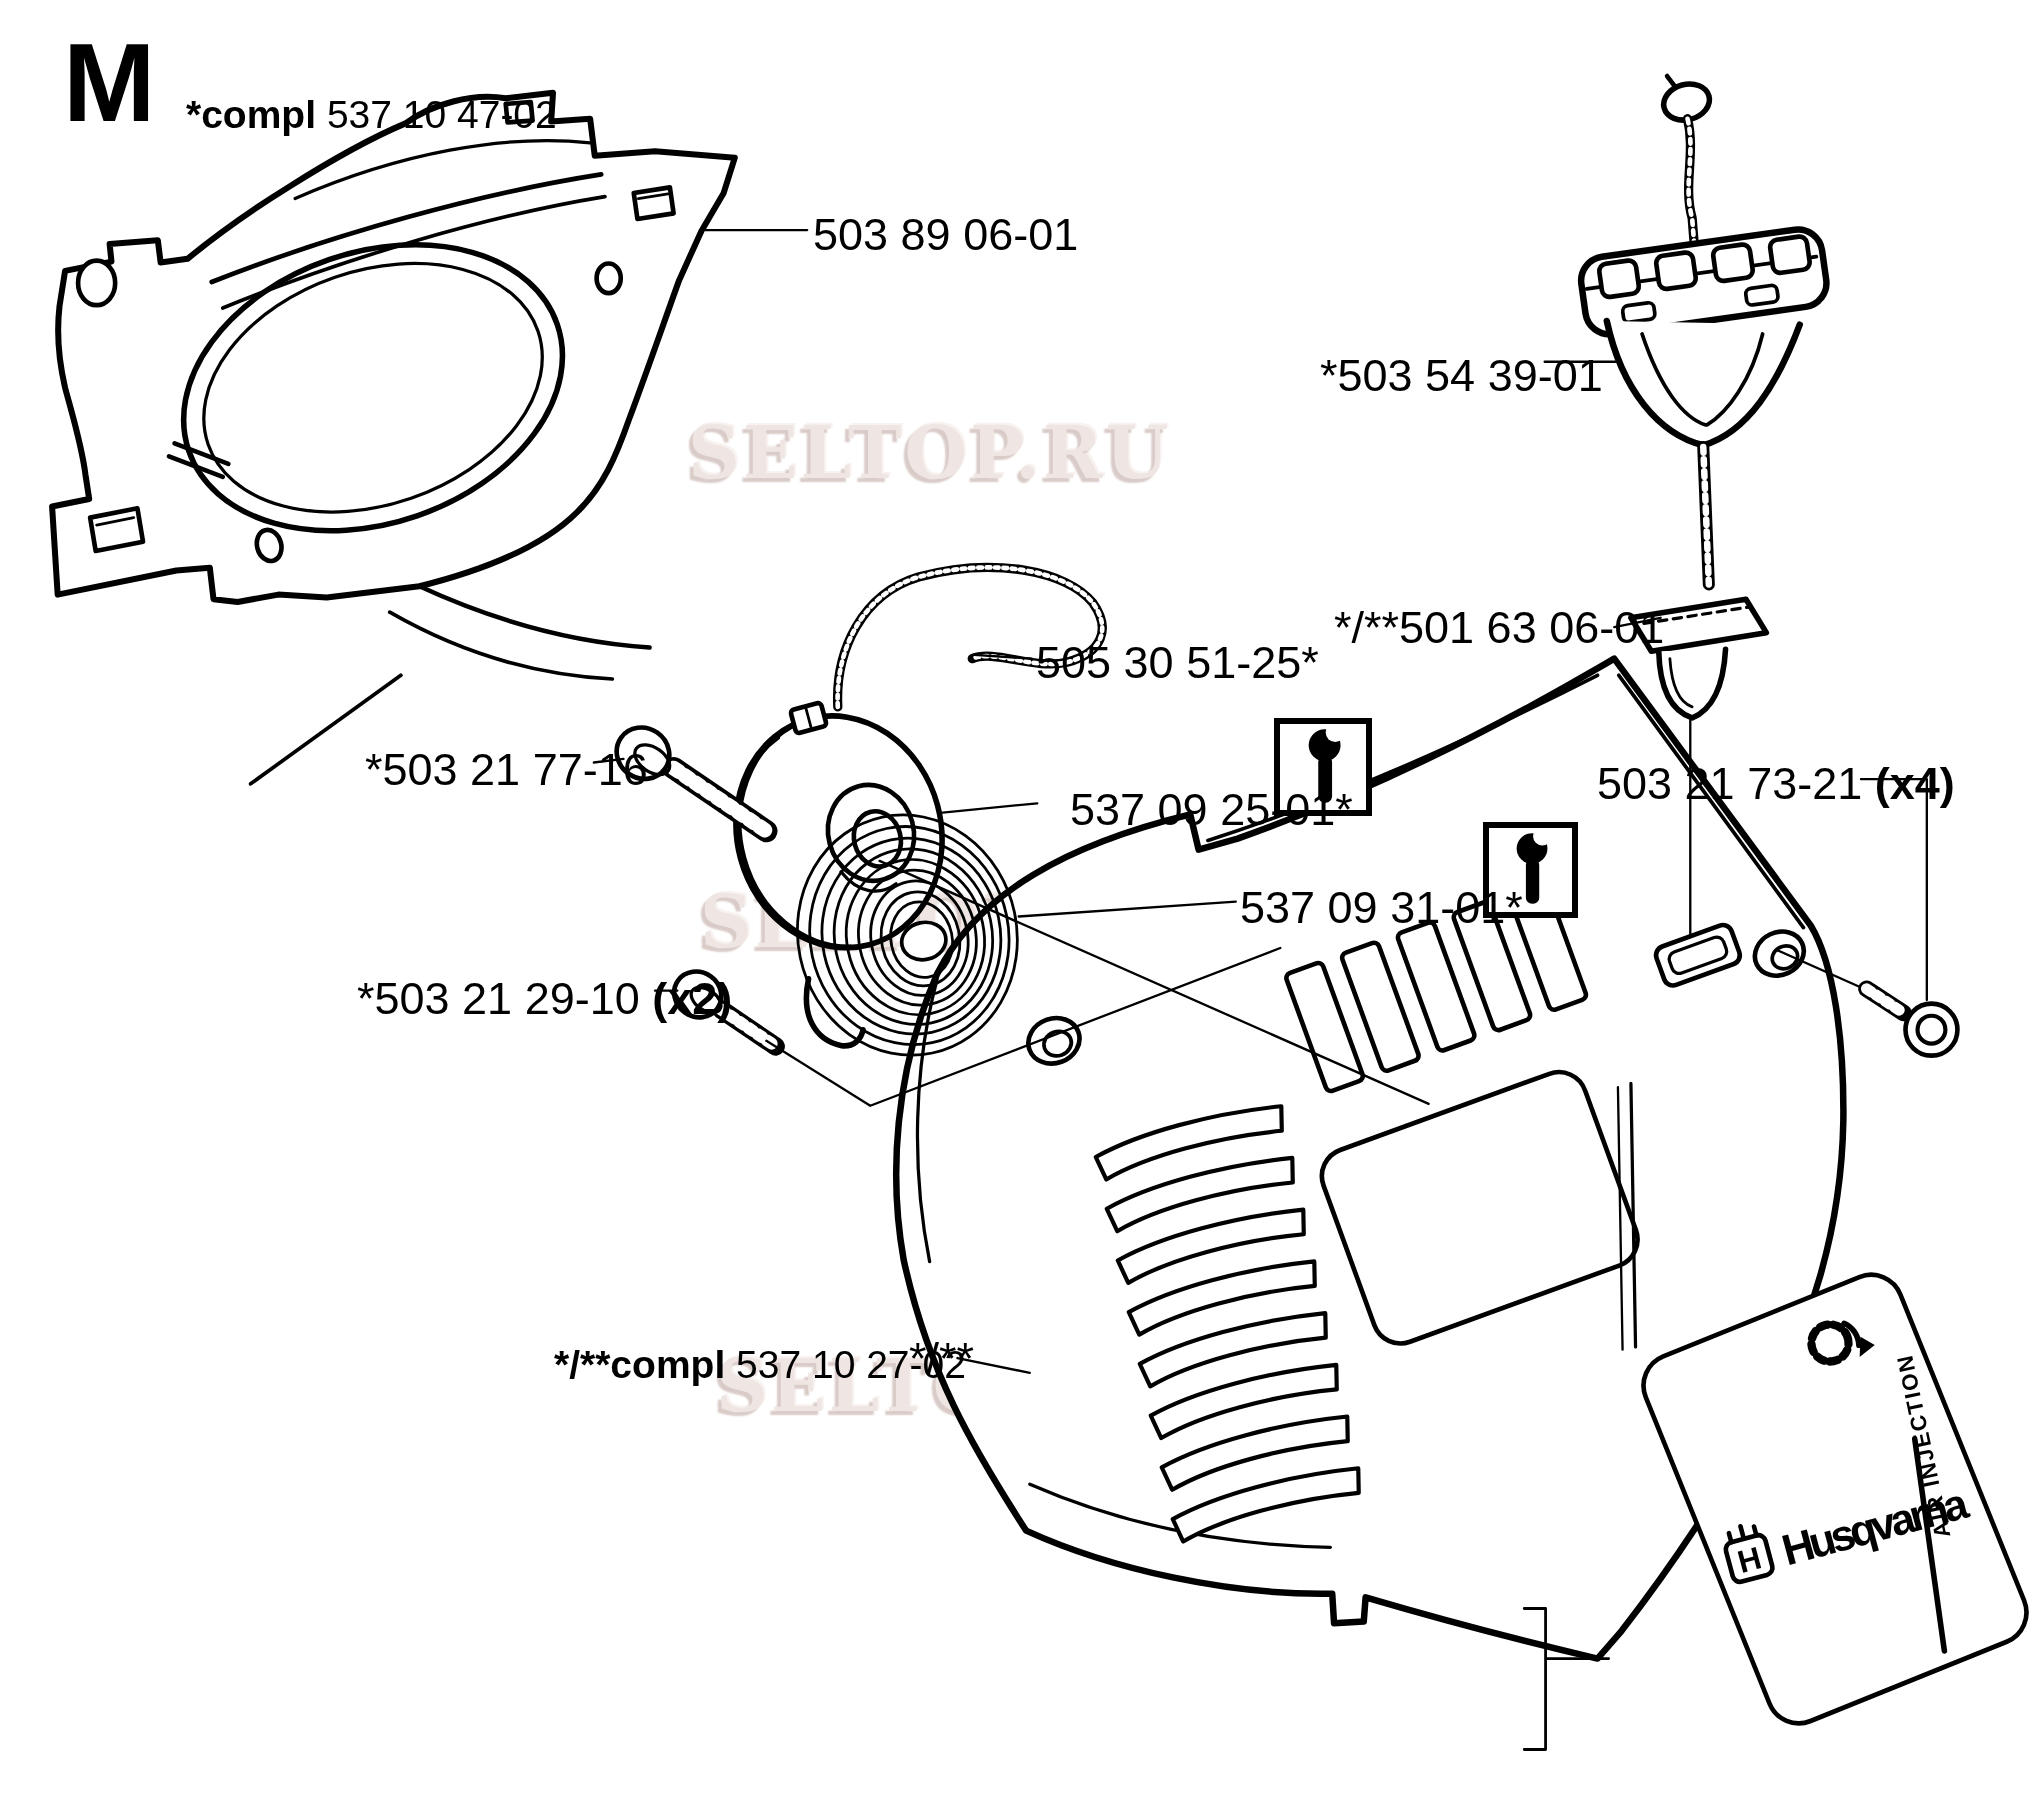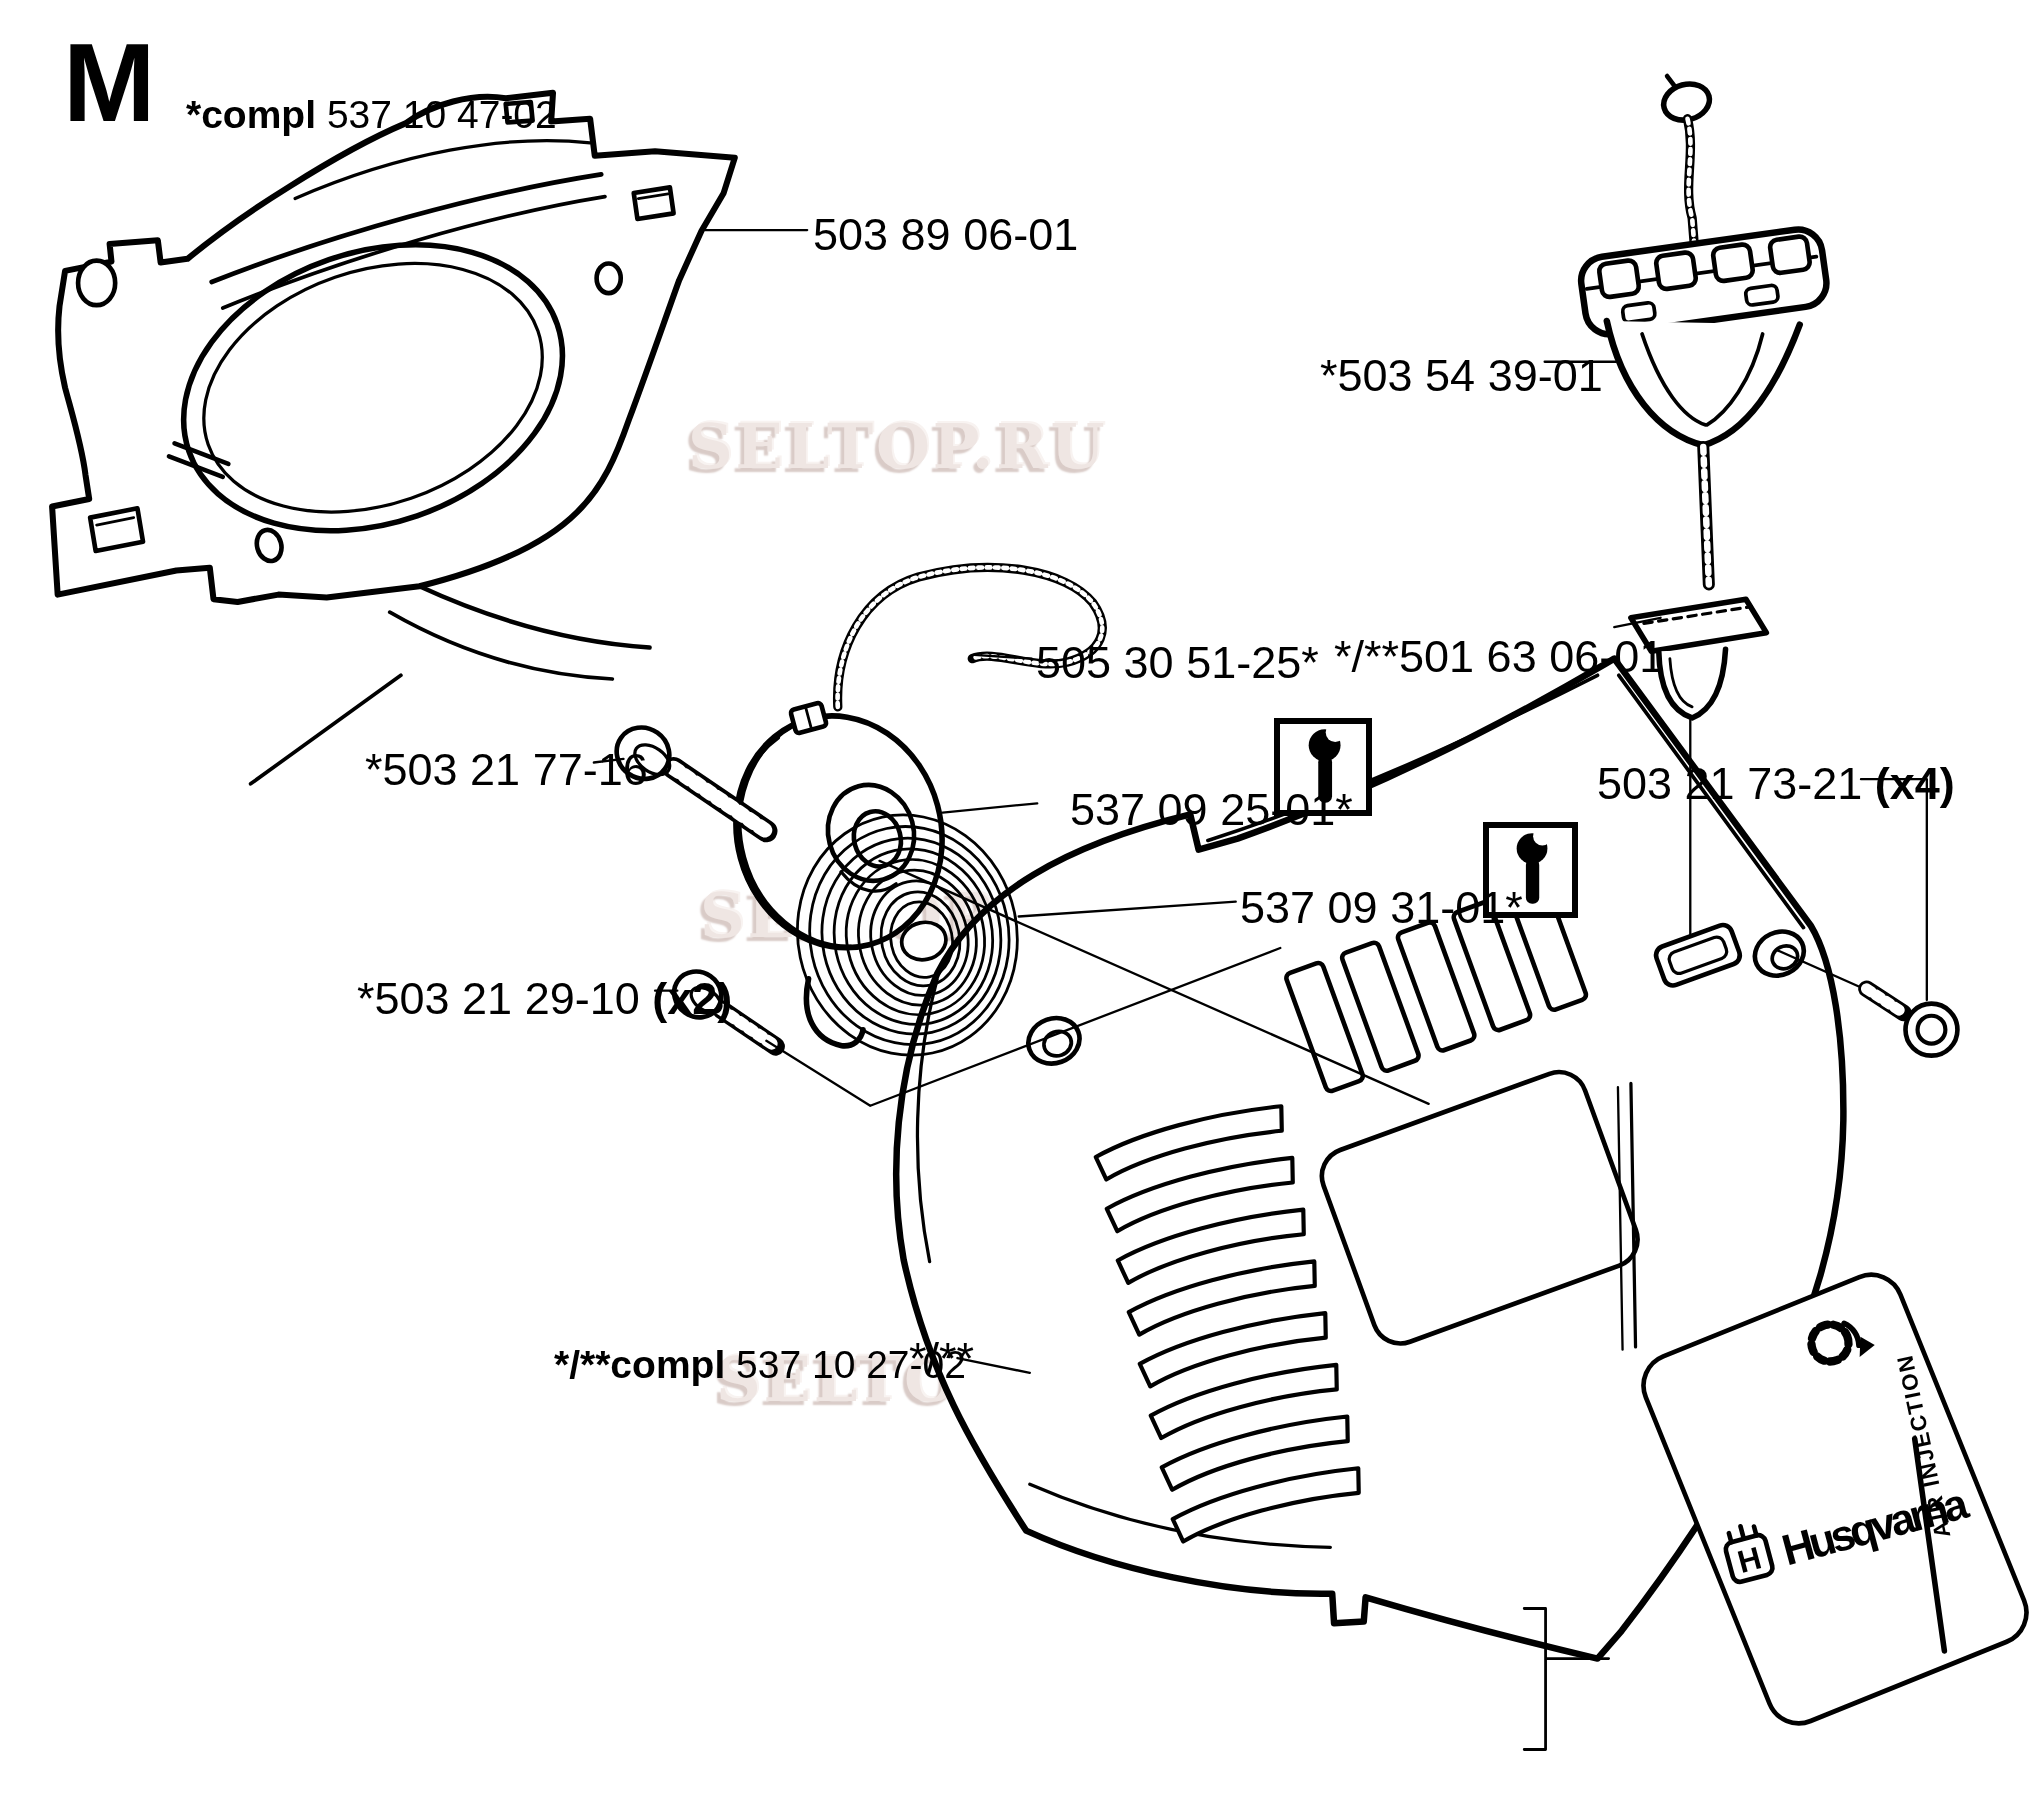--- a/index.html
+++ b/index.html
@@ -1,19 +1,19 @@
 <!DOCTYPE html>
 <html style="font-size:15px"><head>
 <meta charset="utf-8">
 <style>
   html,body{margin:0;padding:0;background:#fff;}
   #stage{position:relative;width:2042px;height:1820px;background:#fff;overflow:hidden;
          font-family:"Liberation Sans",sans-serif;color:#000;}
   .wm{position:absolute;z-index:0;font-family:"DejaVu Serif",serif;font-weight:bold;
-      font-size:62px;letter-spacing:2.8px;color:#efe6e3;
+      font-size:72px;letter-spacing:2.8px;color:#efe6e3;
       text-shadow:-3.7px 3.7px 1.9px #d9cbc7, 1.9px -1.9px 0 #f8f3f1;white-space:nowrap;}
   svg.art{position:absolute;left:0;top:0;z-index:1;}
   .lbl{position:absolute;z-index:3;font-size:45px;line-height:1.12;white-space:nowrap;}
   .lbl b{font-weight:bold;}
   .m-letter{position:absolute;left:63px;top:28px;z-index:3;font-size:111px;font-weight:bold;line-height:1;}
   .compl{font-size:39px;}
   .toolbox{position:absolute;z-index:2;background:#fff;border:6.5px solid #000;box-sizing:border-box;}
   .variants{position:absolute;left:1285px;top:1615px;z-index:3;font-size:37px;line-height:45px;white-space:nowrap;}
 </style>
 </head>
@@ -221,21 +221,21 @@
 
   <div class="m-letter">M</div>
 
   <div class="lbl compl" style="left:186px;top:93px;">
     <b>*compl</b>
     <span>537 10 47-02</span>
   </div>
 
   <div class="lbl" style="left:813px;top:210px;">503 89 06-01</div>
   <div class="lbl" style="left:1320px;top:341px;margin-top:10px;">*503 54 39-01</div>
-  <div class="lbl" style="left:1334px;top:603px;margin-top:29px;">*/**501 63 06-01</div>
+  <div class="lbl" style="left:1334px;top:603px;">*/**501 63 06-01</div>
   <div class="lbl" style="left:1036px;top:638px;">505 30 51-25*</div>
   <div class="lbl" style="left:365px;top:745px;">*503 21 77-16</div>
   <div class="lbl" style="left:1042px;top:785px;margin-left:28px;">537 09 25-01*</div>
   <div class="lbl" style="left:1240px;top:883px;">537 09 31-01*</div>
 
   <div class="lbl" style="left:1597px;top:759px;">
     <span>503 21 73-21</span>
     <b>(x4)</b>
   </div>
 

